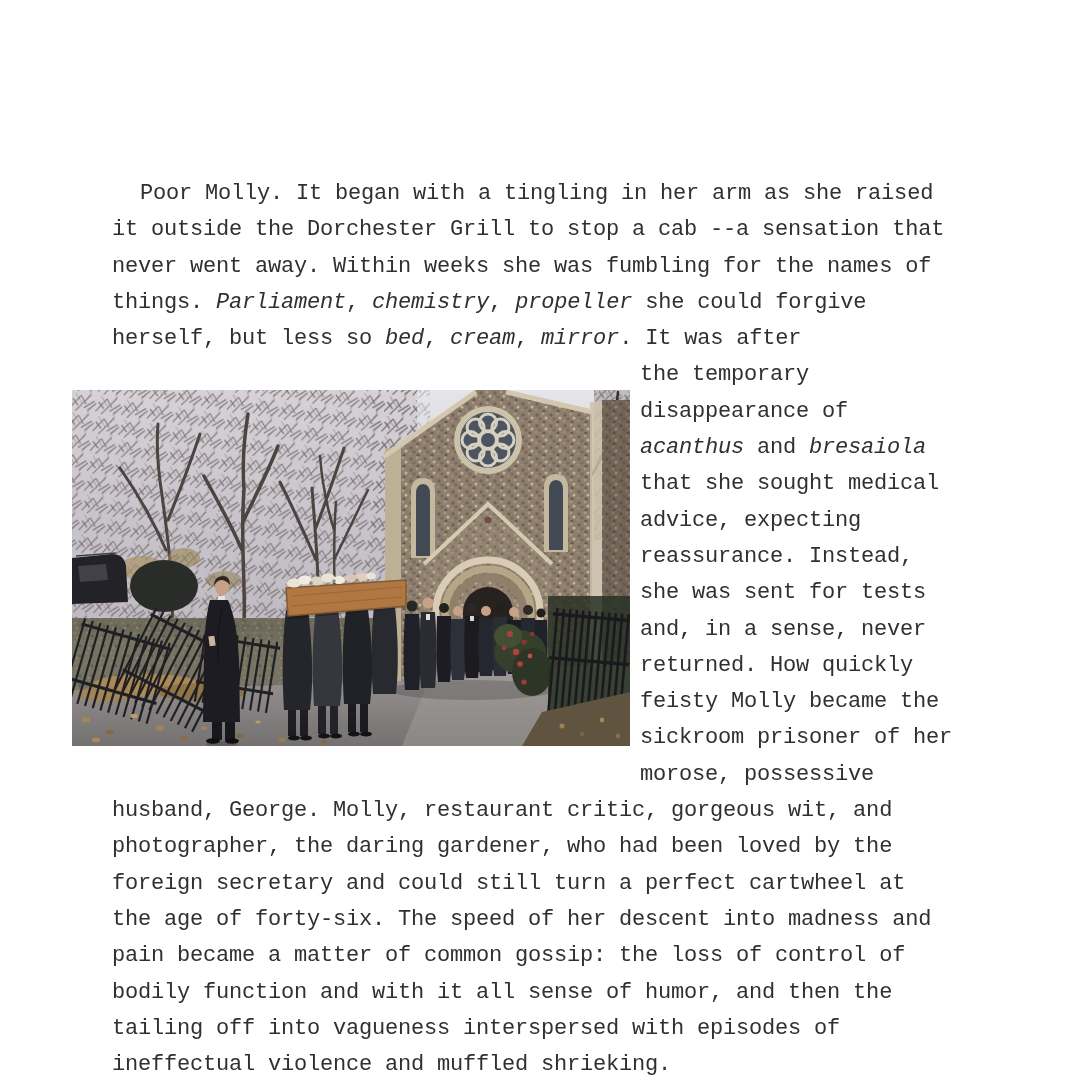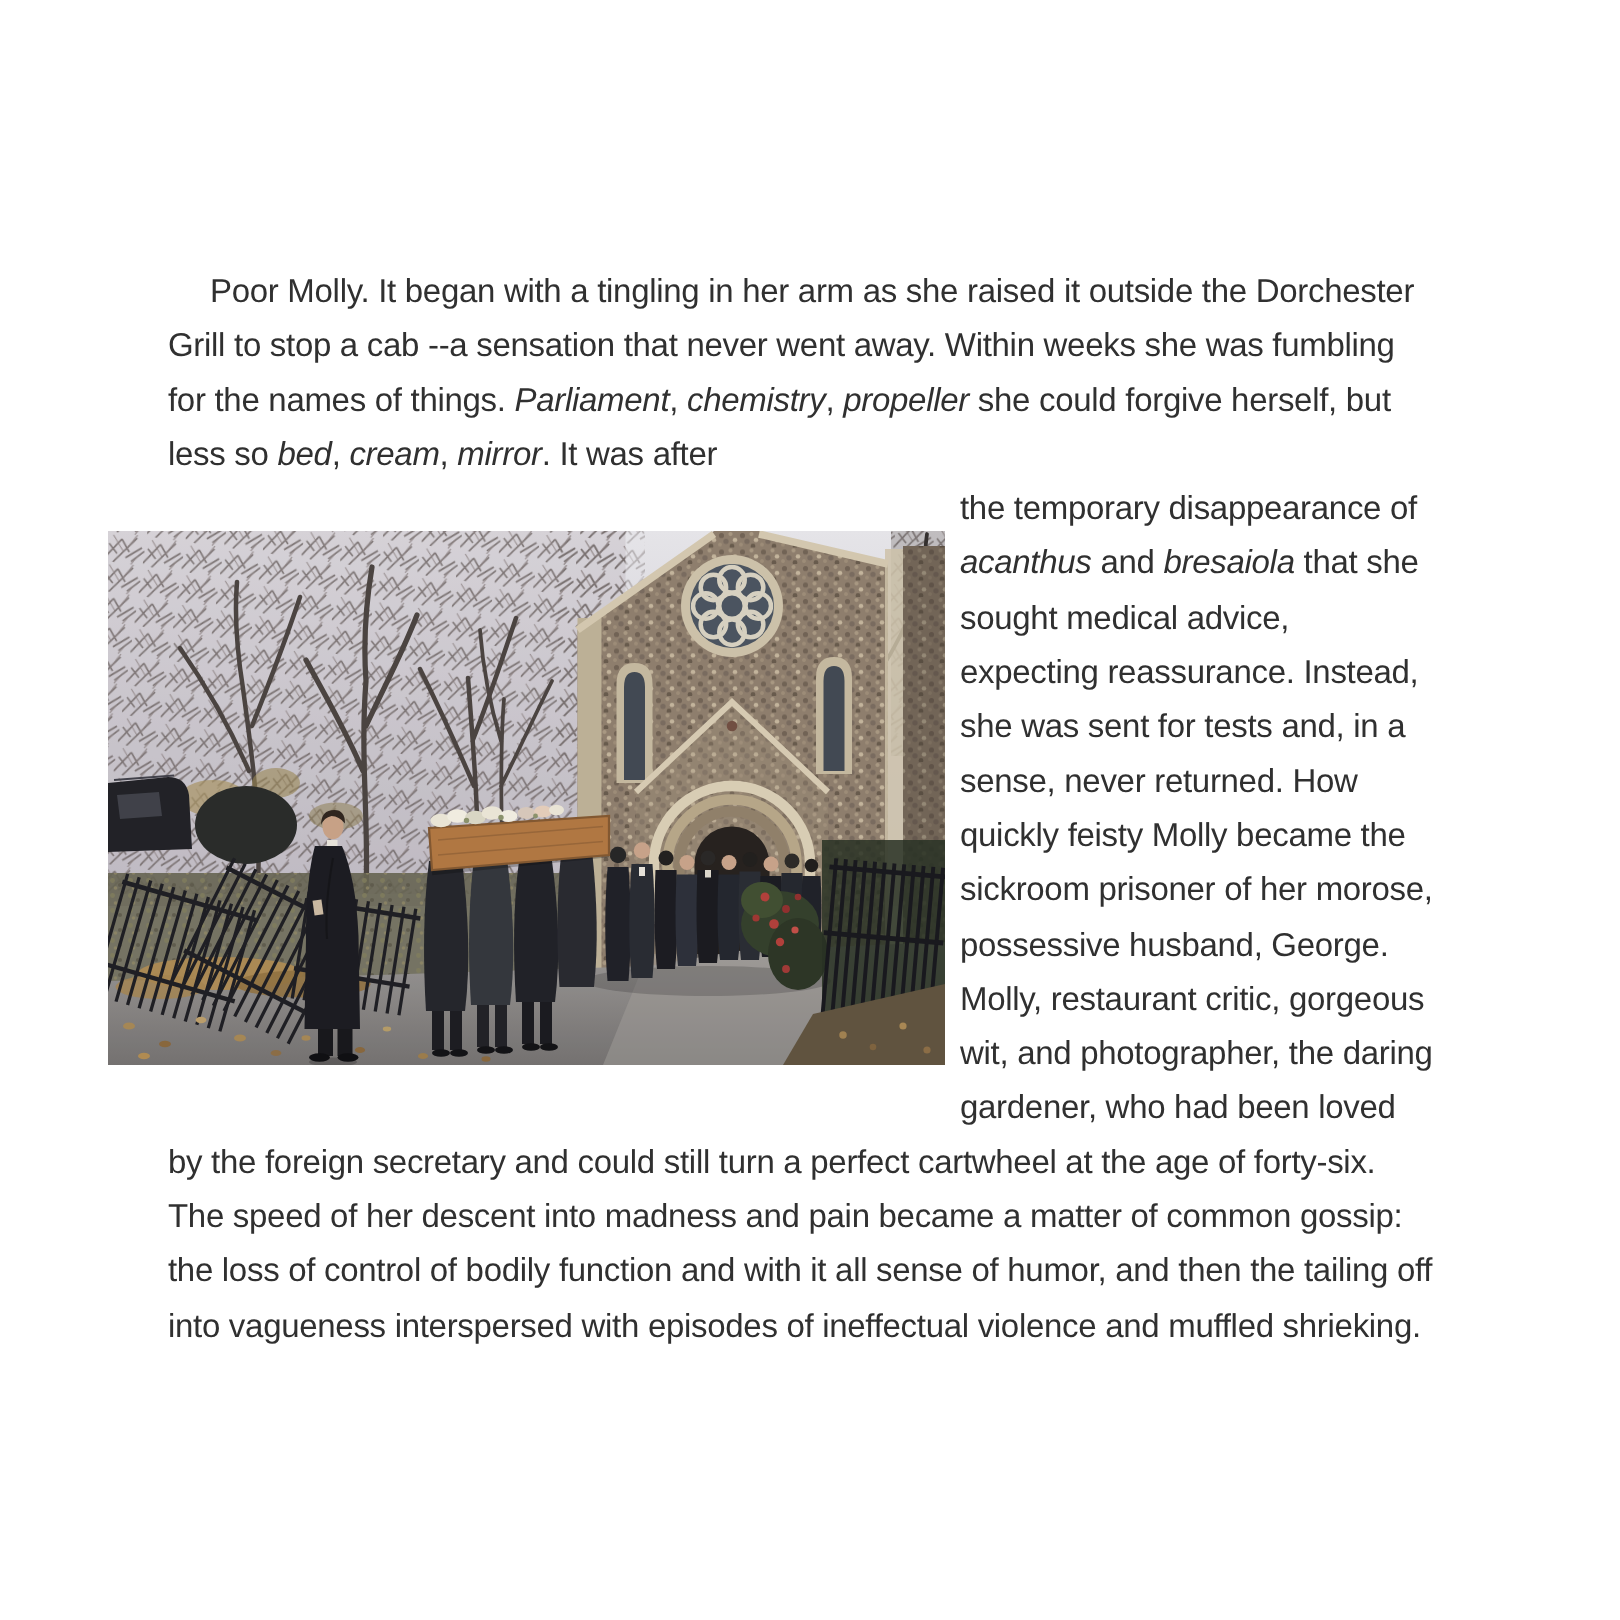--- a/index.html
+++ b/index.html
@@ -12,21 +12,21 @@
   }
   .text-block{
     margin:0 123px 0 112px;
     padding-top:176px;
     font-size:22px;
     line-height:36.3px;
     letter-spacing:-0.2px;
     color:#303030;
     text-align:left;
   }
-  .para{margin:0;}
+  .para{margin:0;font-family:Liberation Mono, monospace;}
   .para-top{text-indent:28px;}
   .photo-figure{
     float:left;
     width:558px;height:356px;
     margin:33px 10px 30px -40px;
     padding:0;
     overflow:hidden;
   }
   .photo-figure svg{display:block;width:558px;height:356px;}
   i{font-style:italic;}

